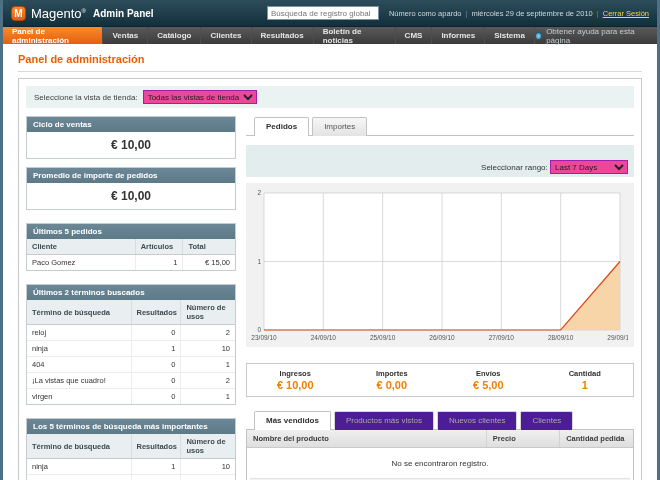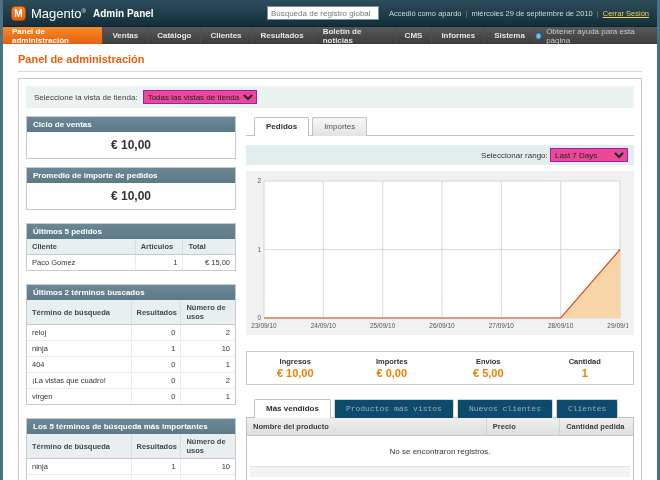--- a/index.html
+++ b/index.html
@@ -77,21 +77,21 @@
   table.mini th:first-child { border-left:none; }
   table.mini td { padding:3px 5px; border-bottom:1px solid #ececec; border-left:1px solid #ececec; color:#333; overflow:hidden; white-space:nowrap; }
   table.mini td:first-child { border-left:none; }
   table.mini tr:last-child td { border-bottom:none; }
 
   
   .tabs-strip { display:flex; gap:3px; border-bottom:1px solid #c2c2c2; padding:0 0 0 8px; position:relative; }
   .tab { font-size:8px; padding:4px 11px; border:1px solid #c2c2c2; border-bottom:none; cursor:pointer;
          background:linear-gradient(#f6f6f6,#e3e3e3); color:#555; border-radius:2px 2px 0 0; position:relative; top:1px; }
   .tab.active { background:#fff; font-weight:bold; color:#2f2f2f; padding-bottom:5px; }
-  .tab.disabled { color:#a9a9a9; background:#0c4a6e; border-color:#d5d5d5; cursor:default;font-family:Liberation Mono, monospace; }
+  .tab.disabled { color:#a9a9a9; background:#4c1d95; border-color:#d5d5d5; cursor:default; }
 
   .range-bar { margin-top:9px; background:#e3eded; padding:3px 6px; font-size:8px; color:#333; text-align:right; }
   .chart-wrap { margin-top:6px; background:#f1f1f1; padding:2px; }
 
   .stats-box { margin-top:16px; border:1px solid #c8c8c8; display:flex; padding:5px 0; background:#fff; }
   .stat { flex:1; text-align:center; }
   .stat-label { font-size:7.5px; font-weight:bold; color:#2f2f2f; }
   .stat-value { font-size:11px; font-weight:bold; color:#f08000; margin-top:1px; }
 
   .bottom-tabs { margin-top:13px; }
@@ -111,21 +111,21 @@
   <div class="header">
     <div class="logo">
       <span class="logo-badge">M</span>
       <span class="logo-text"><span>Magento</span><sup>®</sup></span>
       <span class="logo-sub">Admin Panel</span>
     </div>
     <div class="header-search">
       <input type="text" placeholder="Búsqueda de registro global" style="">
     </div>
     <div class="header-right">
-      <span>Accedió como apardo</span>
+      <span>Número como apardo</span>
       <span class="sep">|</span>
       <span>miércoles 29 de septiembre de 2010</span>
       <span class="sep">|</span>
       <a class="logout-link">Cerrar Sesión</a>
     </div>
   </div>
 
   <div class="nav">
     <div class="nav-item active">Panel de administración</div>
     <div class="nav-item">Ventas</div>
@@ -271,21 +271,21 @@
 
       <div class="col-right">
 
         <div class="tabs-strip">
           <div class="tab active">Pedidos</div>
           <div class="tab">Importes</div>
         </div>
 
         <div class="range-bar">
           <span>Seleccionar rango:</span>
-          <select style="width:78px;">
+          <select style="width:78px;margin-top:12px;">
             <option>Last 7 Days</option>
           </select>
         </div>
 
         <div class="chart-wrap">
           <svg id="chart" width="380" height="158">
               <rect x="16" y="8" width="356" height="137" fill="#ffffff"></rect>
               <line x1="16" y1="8" x2="16" y2="145" stroke="#c9c9c9" stroke-width="0.7"></line>
               <text x="16" y="155" font-size="6.5" fill="#555" text-anchor="middle">23/09/10</text>
               <line x1="75.33333333333334" y1="8" x2="75.33333333333334" y2="145" stroke="#c9c9c9" stroke-width="0.7"></line>
@@ -346,21 +346,21 @@
               </colgroup>
             <thead>
                 <tr>
               <th>Nombre del producto</th>
               <th>Precio</th>
               <th>Cantidad pedida</th>
             </tr>
               </thead>
             <tbody>
               <tr>
-                  <td colspan="3" class="empty-msg">No se encontraron registros.</td>
+                  <td colspan="3" class="empty-msg">No se encontraron registro.</td>
                 </tr>
             </tbody>
           </table>
           <div class="grid-footer"></div>
         </div>
 
       </div>
     </div>
   </div>
 

